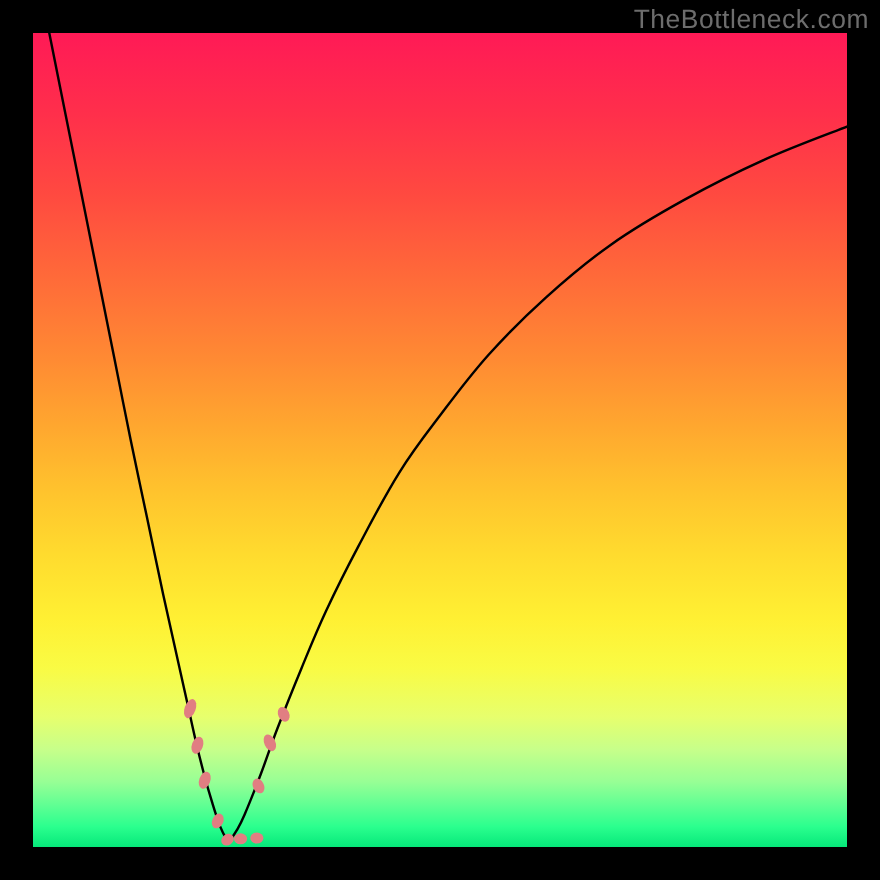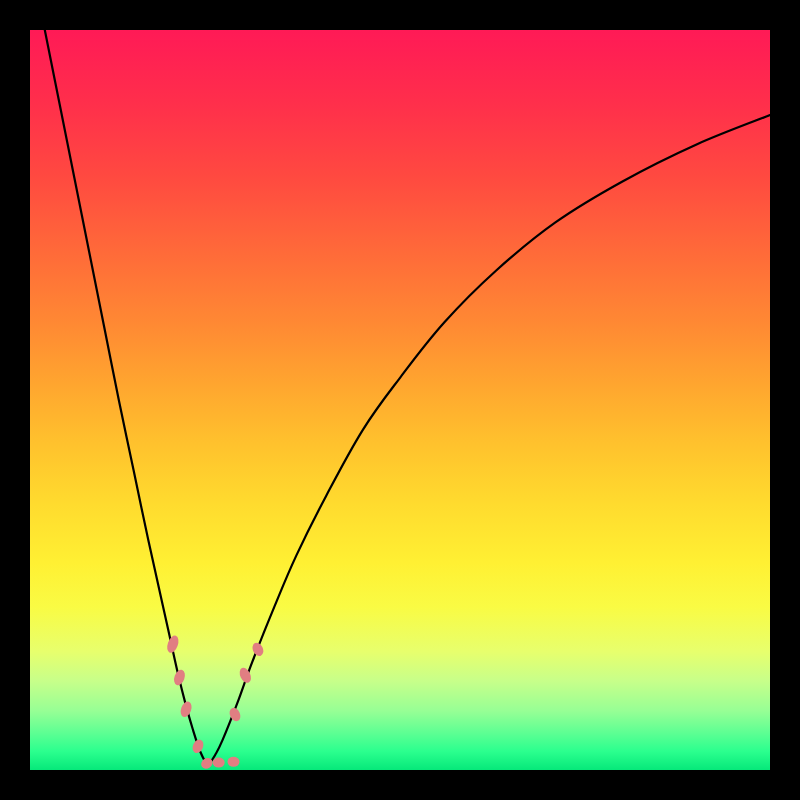--- a/index.html
+++ b/index.html
@@ -79,13 +79,14 @@
           <ellipse cx="176.86" cy="733.34" rx="5" ry="6" class="marker" transform="rotate(55 176.86 733.34)" fill="#e17e82"></ellipse>
           <ellipse cx="188.70" cy="732.60" rx="6" ry="5" class="marker" fill="#e17e82"></ellipse>
           <ellipse cx="203.50" cy="731.86" rx="6" ry="5" class="marker" fill="#e17e82"></ellipse>
           <ellipse cx="204.98" cy="684.50" rx="5" ry="7" class="marker" transform="rotate(-25 204.98 684.50)" fill="#e17e82"></ellipse>
           <ellipse cx="215.34" cy="645.28" rx="5" ry="8" class="marker" transform="rotate(-25 215.34 645.28)" fill="#e17e82"></ellipse>
           <ellipse cx="227.92" cy="619.38" rx="5" ry="7" class="marker" transform="rotate(-25 227.92 619.38)" fill="#e17e82"></ellipse>
         </g>
     </svg>
   </div>
 
+  <div class="attribution">TheBottleneck.com</div>
 </div>
 
 </body></html>

